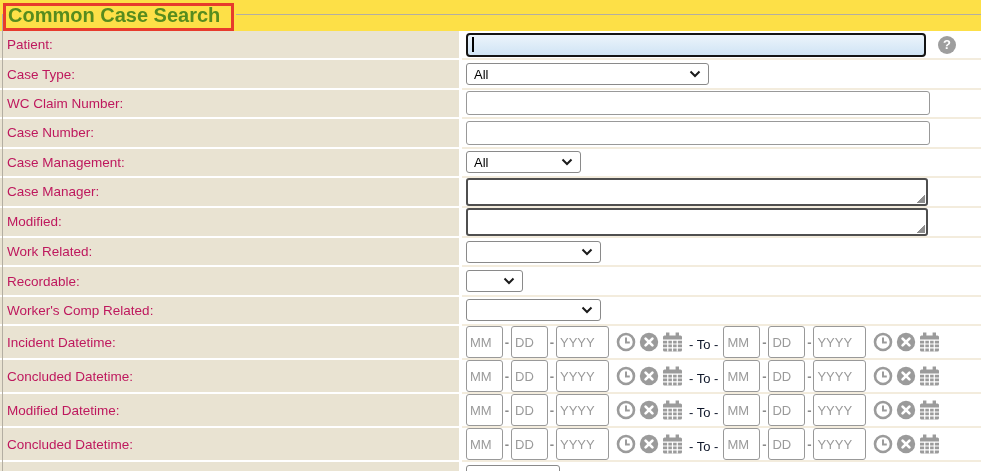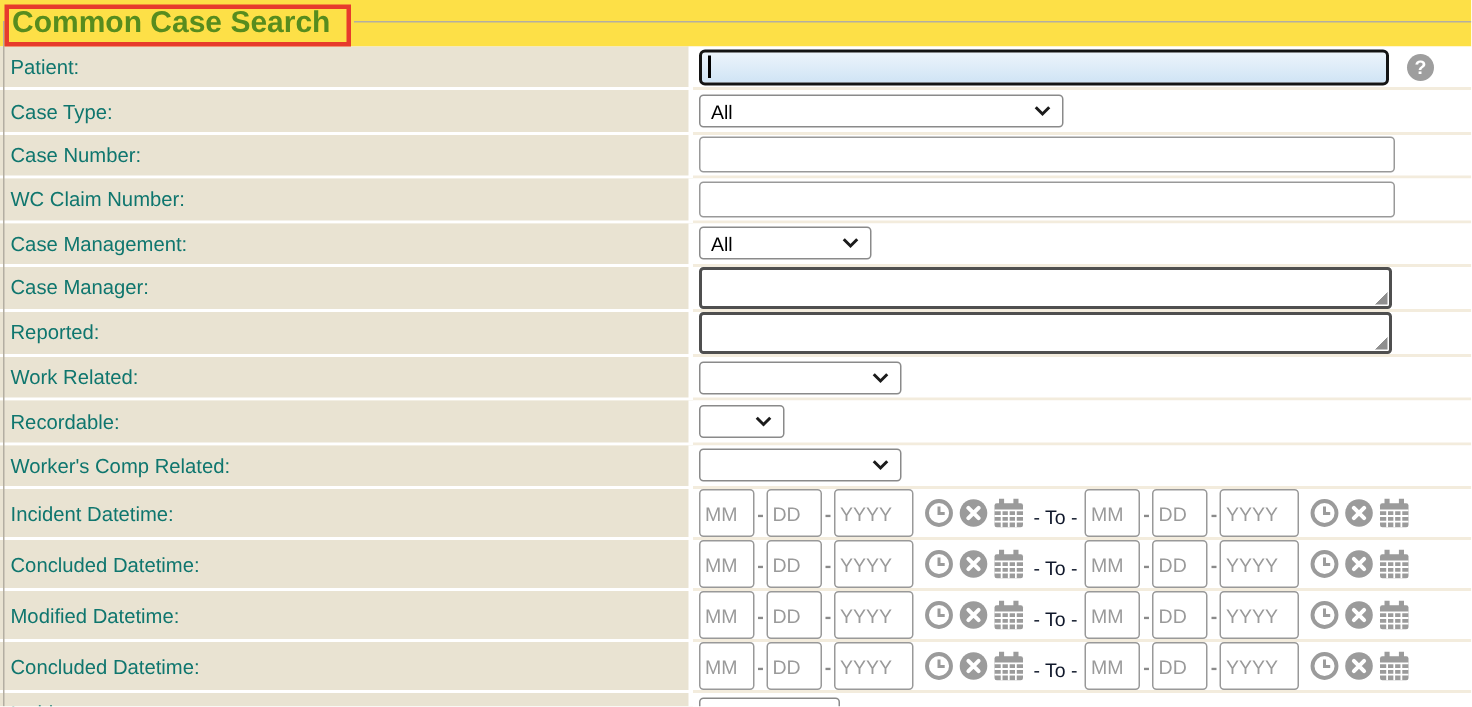--- a/index.html
+++ b/index.html
@@ -9,21 +9,21 @@
   .band{position:relative;height:31px;background:#fde047;}
   .fieldset-line{position:absolute;top:14px;left:236px;right:0;height:1px;background:#b3aea2;}
   .fieldset-left{position:absolute;top:14px;left:2px;bottom:0;width:1px;background:#b3aea2;z-index:3;}
   .title{position:absolute;left:8px;top:4px;font-size:20px;font-weight:bold;color:#578c1e;letter-spacing:0px;white-space:nowrap;z-index:2;}
   .red-box{position:absolute;left:3px;top:3px;width:225px;height:22px;border:3px solid #e73b2c;z-index:4;}
   
   .rows{position:absolute;top:31px;left:0;right:0;bottom:0;display:flex;flex-direction:column;}
   .row{display:flex;height:35px;flex:0 0 29.4px;}
   .lc{width:452px;flex:0 0 452px;background:#e9e3d2;border-right:3px solid #fff;border-bottom:2px solid #fff;
       display:flex;align-items:center;padding-left:7px;box-sizing:content-box;
-      font-size:13.5px;color:#0f766e;}
+      font-size:13.5px;color:#be185d;}
   .cc{flex:1;background:#fff;border-bottom:2px solid #f3ecdd;display:flex;align-items:center;padding-left:4px;}
   
   .txt{height:24px;border:1px solid #999;border-radius:3px;background:#fff;width:464px;font-size:13px;padding:0 4px;box-sizing:border-box;outline:none;color:#222;}
   .patient{width:460px;height:24px;border:2px solid #141414;border-radius:4px;background:linear-gradient(#ecf4fb,#d0e4f5);display:flex;align-items:center;box-sizing:border-box;}
   .caret{width:1.5px;height:15px;background:#000;margin-left:4px;}
   .helpwrap{margin-left:12px;}
   .help{width:18px;height:18px;border-radius:50%;background:#9e9e9e;color:#fff;font-weight:bold;font-size:13px;display:flex;align-items:center;justify-content:center;cursor:pointer;}
   .sel{height:22px;border:1px solid #8a8a8a;border-radius:3px;background:#fff;display:flex;align-items:center;justify-content:space-between;padding:0 7px;box-sizing:border-box;font-size:13px;color:#000;cursor:default;}
   .sel .chev{display:flex;align-items:center;}
   .w243{width:243px}.w115{width:115px}.w135{width:135px}.w57{width:57px}.w94{width:94px}
@@ -72,28 +72,28 @@
           <span class="chev">
               <svg width="12" height="8" viewBox="0 0 12 8">
                 <path d="M1.5 1.5 L6 6 L10.5 1.5" fill="none" stroke="#1b1b1b" stroke-width="2"></path>
               </svg>
             </span>
         </div>
       </div>
     </div>
 
     <div class="row">
+      <div class="lc">WC Claim Number:</div>
+      <div class="cc">
+          <input class="txt" type="text" style="">
+        </div>
+    </div>
+
+    <div class="row">
       <div class="lc">Case Number:</div>
-      <div class="cc">
-          <input class="txt" type="text" style="">
-        </div>
-    </div>
-
-    <div class="row">
-      <div class="lc">WC Claim Number:</div>
       <div class="cc">
           <input class="txt" type="text" style="">
         </div>
     </div>
 
     <div class="row">
       <div class="lc">Case Management:</div>
       <div class="cc">
         <div class="sel w115">
           <span>All</span>
@@ -109,21 +109,21 @@
     <div class="row">
       <div class="lc">Case Manager:</div>
       <div class="cc">
           <div class="ta">
             <div class="grip"></div>
           </div>
         </div>
     </div>
 
     <div class="row">
-      <div class="lc">Reported:</div>
+      <div class="lc">Modified:</div>
       <div class="cc">
           <div class="ta">
             <div class="grip"></div>
           </div>
         </div>
     </div>
 
     <div class="row">
       <div class="lc">Work Related:</div>
       <div class="cc">

